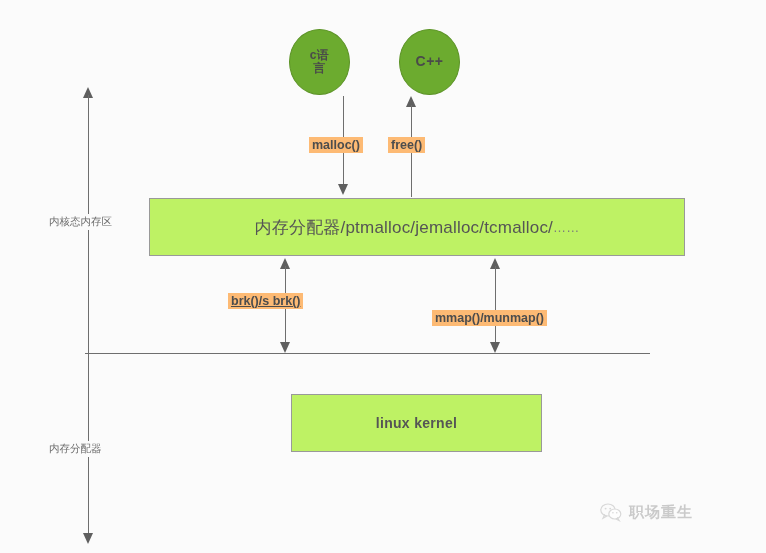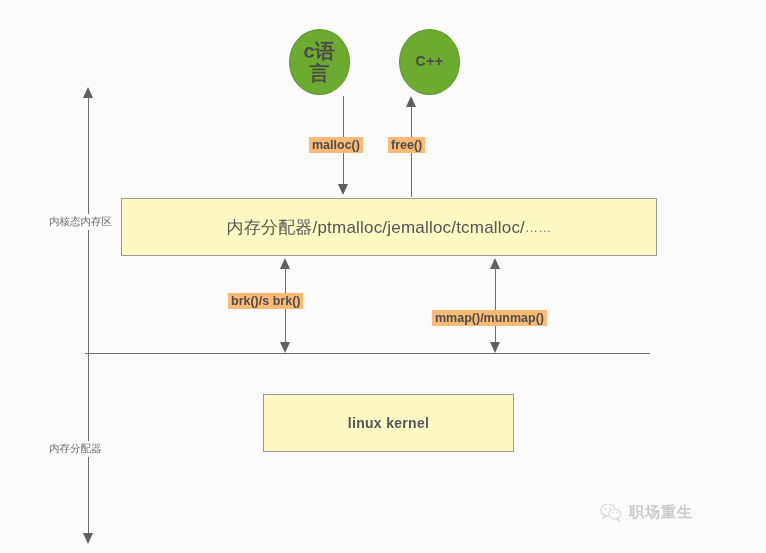--- a/index.html
+++ b/index.html
@@ -30,47 +30,48 @@
     color: #4a4a4a;
     font-weight: bold;
     line-height: 1.12;
     letter-spacing: 0.5px;
   }
   #circle-c {
     left: 289px;
     top: 29px;
     width: 61px;
     height: 66px;
-    font-size: 20px;
+    font-size: 12px;
     text-align: center;
   }
   #circle-cpp {
     left: 399px;
     top: 29px;
     width: 61px;
     height: 66px;
     font-size: 14px;
   }
   .circle-label {
     display: block;
     width: 100%;
     padding: 0 2px;
     box-sizing: border-box;
   }
 
   
   .diagram-box {
     position: absolute;
-    background: #fef9c3;
+    background: #bef264;
     border: 1.5px solid #999999;
     box-sizing: border-box;
     display: flex;
     align-items: center;
     justify-content: center;
     color: #555555;
+    margin-left: 28px;
   }
   #allocator-box {
     left: 121px;
     top: 198px;
     width: 536px;
     height: 58px;
     font-size: 17px;
     letter-spacing: 0.2px;
   }
   #kernel-box {
@@ -119,21 +120,21 @@
     position: absolute;
     font-size: 12.5px;
     font-weight: bold;
     color: #4d4d4d;
     white-space: nowrap;
     background: #fdba74;
     padding: 1px 3px;
   }
   #label-malloc { left: 309px; top: 137px; }
   #label-free   { left: 388px; top: 137px; }
-  #label-brk    { left: 228px; top: 293px; }
+  #label-brk    { left: 228px; top: 293px; text-decoration: underline; }
   #label-mmap   { left: 432px; top: 310px; }
 
   
   .region-label {
     position: absolute;
     font-size: 10.5px;
     color: #6b6b6b;
     white-space: nowrap;
     background: #fbfbfb;
     padding: 1px 2px;

